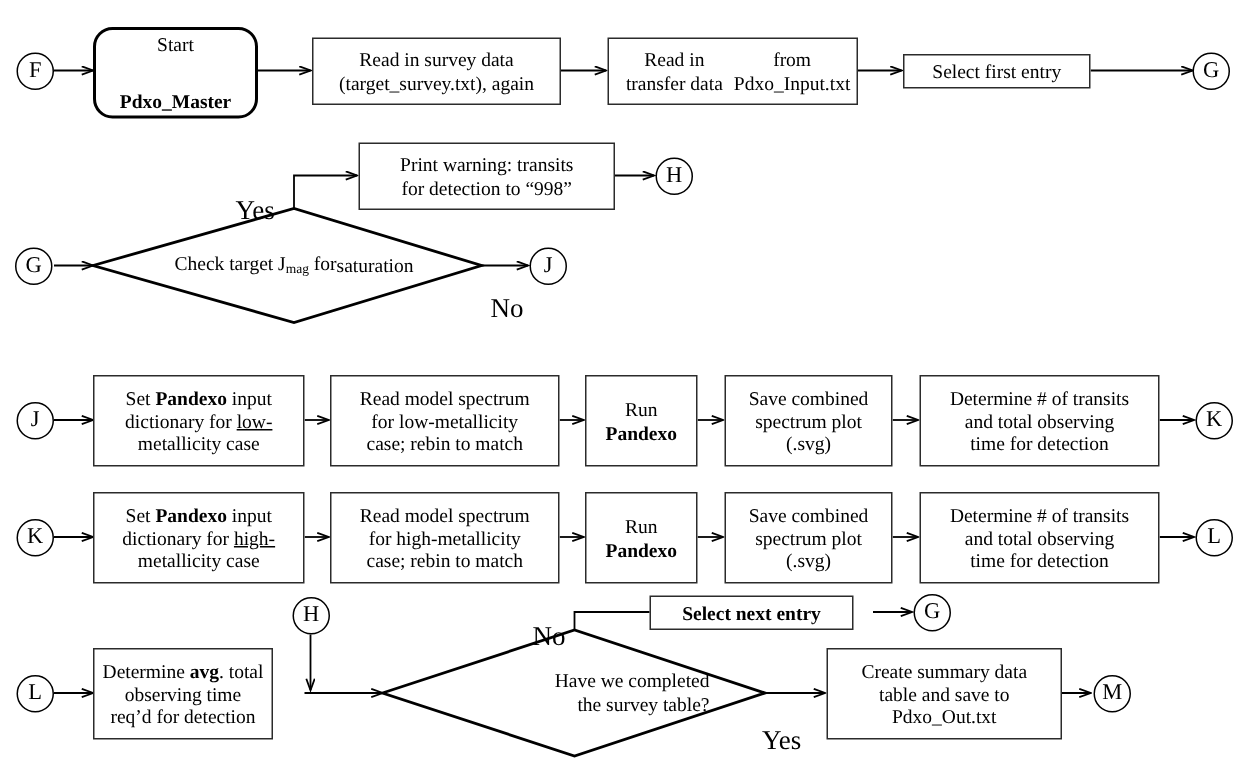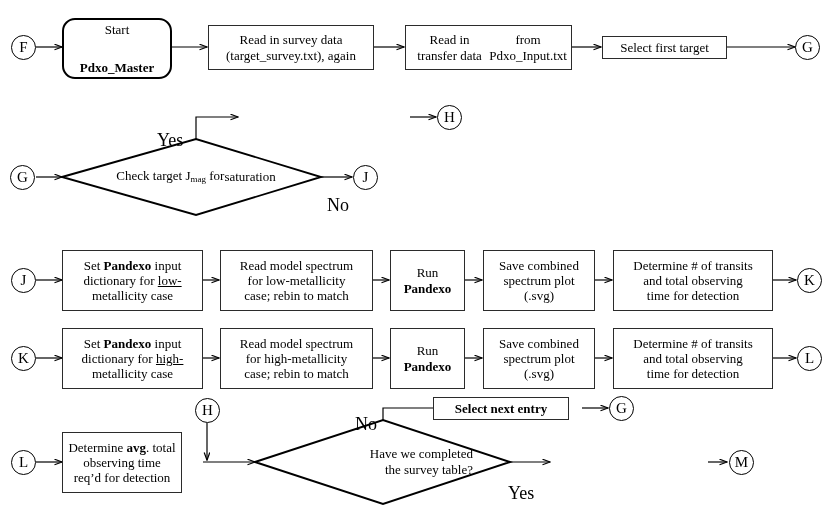--- a/index.html
+++ b/index.html
@@ -190,23 +190,27 @@
     <span>Read in survey data</span>
     <span>(target_survey.txt), again</span>
   </div>
 
   <div class="node box" style="left:405px; top:25px; width:167px; height:45px; flex-direction:row;">
     <span>Read in transfer data</span>
     <span>from Pdxo_Input.txt</span>
   </div>
 
   <div class="node box" style="left:602px; top:36px; width:125px; height:23px;">
-    <span>Select first target</span>
-  </div>
-
+    <span>Select first entry</span>
+  </div>
+
+  <div class="node box" style="left:239px; top:95px; width:171px; height:45px; flex-direction:column;">
+    <span>Print warning: transits</span>
+    <span>for detection to “998”</span>
+  </div>
 
   <div class="diamond-label" style="left:106px; top:157px; width:180px; height:40px; ">
     <span><span>Check target J</span><sub>mag</sub><span> for</span></span>
     <span>saturation</span>
   </div>
 
   <div class="edge-label" style="left:157px; top:118px;">
     <span>Yes</span>
   </div>
   <div class="edge-label" style="left:327px; top:183px;">
@@ -279,20 +283,25 @@
 
   <div class="diamond-label" style="left:293px; top:442px; width:180px; height:40px; flex-direction:column;align-items:flex-end;">
     <span>Have we completed</span>
     <span>the survey table?</span>
   </div>
 
   <div class="node box" style="left:433px; top:397px; width:136px; height:23px;font-weight:bold;">
     <span>Select next entry</span>
   </div>
 
+  <div class="node box" style="left:551px; top:432px; width:157px; height:61px; flex-direction:column;">
+    <span>Create summary data</span>
+    <span>table and save to</span>
+    <span>Pdxo_Out.txt</span>
+  </div>
 
   <div class="edge-label" style="left:355px; top:402px;">
     <span>No</span>
   </div>
   <div class="edge-label" style="left:508px; top:471px;">
     <span>Yes</span>
   </div>
 
 </div>
 

